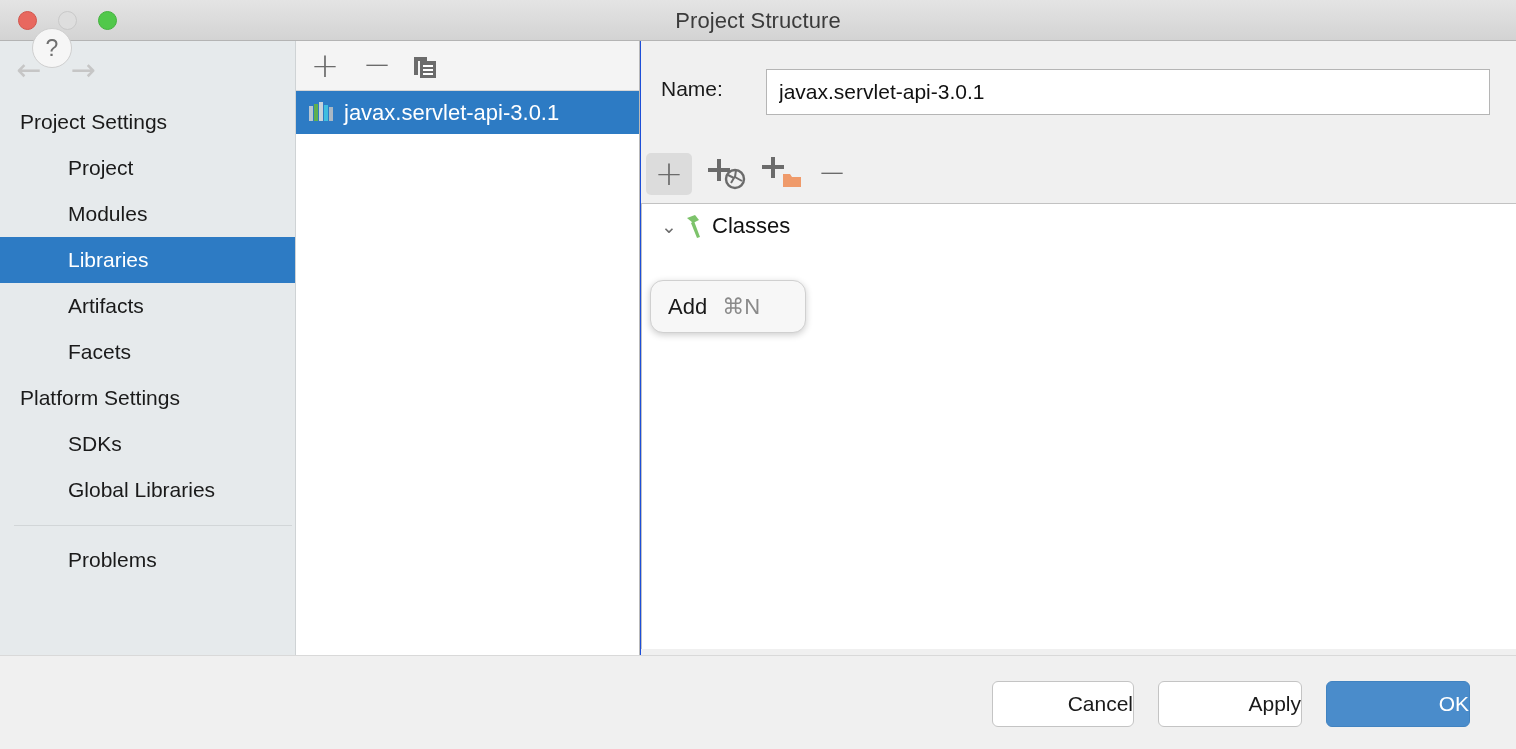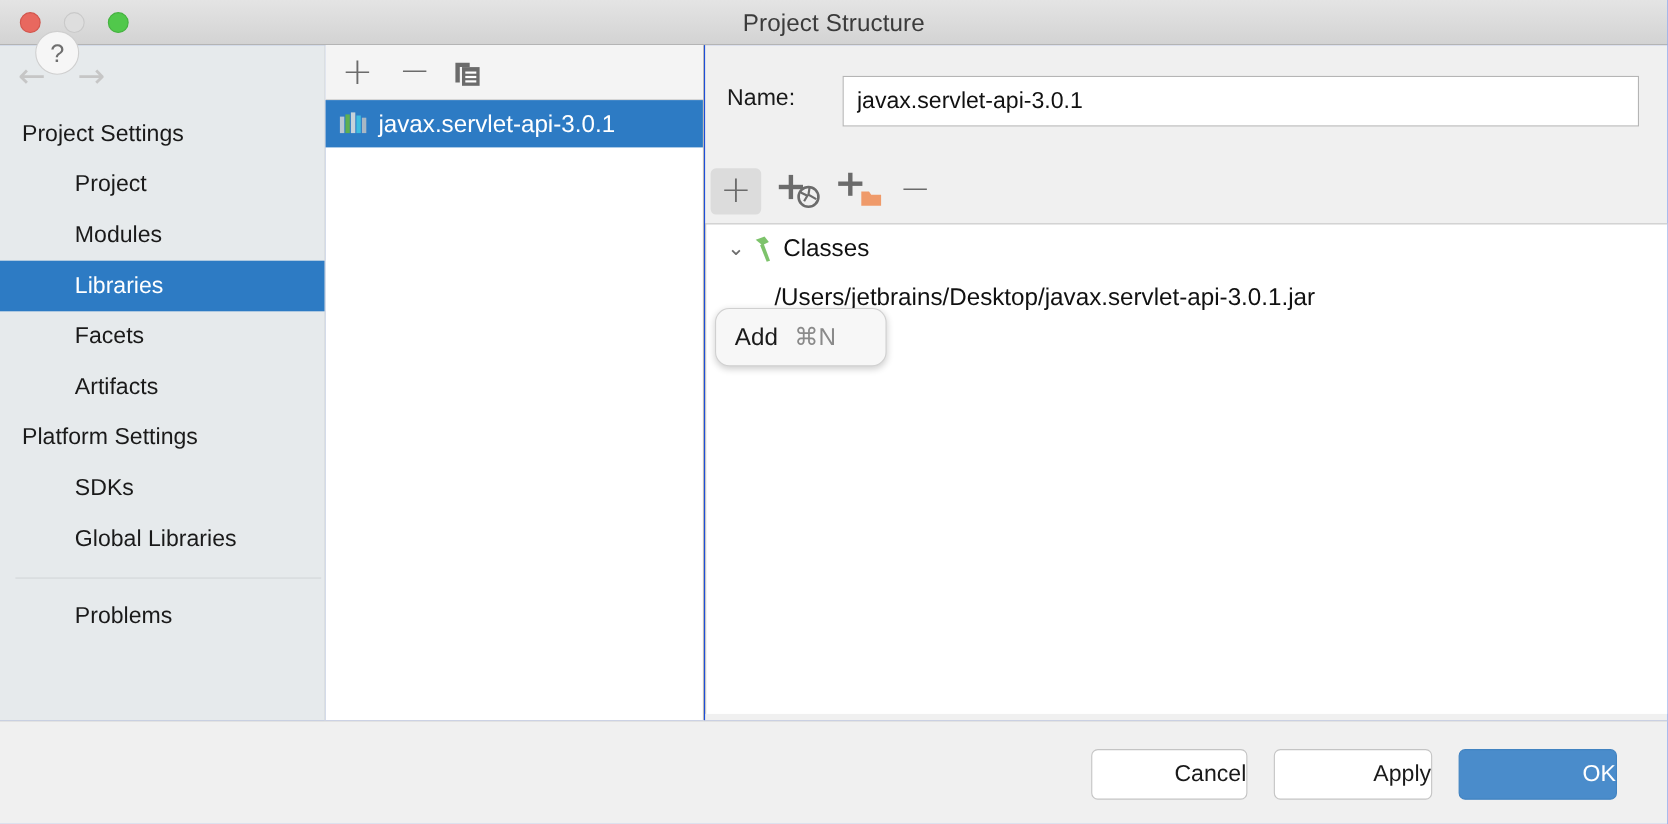--- a/index.html
+++ b/index.html
@@ -339,22 +339,22 @@
       <div class="navbtns">
         <div class="navarrow nav-back">←</div>
         <div class="navarrow nav-fwd">→</div>
       </div>
 
       <div class="navlist">
         <div class="nav-item">Project Settings</div>
         <div class="nav-item child">Project</div>
         <div class="nav-item child">Modules</div>
         <div class="nav-item child selected">Libraries</div>
+        <div class="nav-item child">Artifacts</div>
         <div class="nav-item child">Facets</div>
-        <div class="nav-item child">Artifacts</div>
         <div class="nav-item">Platform Settings</div>
         <div class="nav-item child">SDKs</div>
         <div class="nav-item child">Global Libraries</div>
         <div class="nav-sep"></div>
         <div class="nav-item child">Problems</div>
       </div>
     </div>
 
     <div class="listpanel">
       <div class="list-toolbar">
@@ -414,23 +414,20 @@
         <div class="tree-row root">
           <div class="chevron">⌄</div>
           <div class="node-icon">
             <svg width="28" height="26" viewBox="0 0 28 26">
               <path d="M5 5 L13 2 L17 7 L11 10 Z" fill="#7dc36b"></path>
               <path d="M12 8 L18 24 L15 25 L9 10 Z" fill="#7dc36b"></path>
             </svg>
           </div>
           <div class="node-text">Classes</div>
         </div>
-        <div class="tree-row leaf">
-          <div class="node-text">/Users/jetbrains/Desktop/javax.servlet-api-3.0.1.jar</div>
-        </div>
       </div>
 
     </div>
 
     <div class="popup">
       <div class="popup-label">Add</div>
       <div class="popup-shortcut">⌘N</div>
     </div>
 
   </div>

